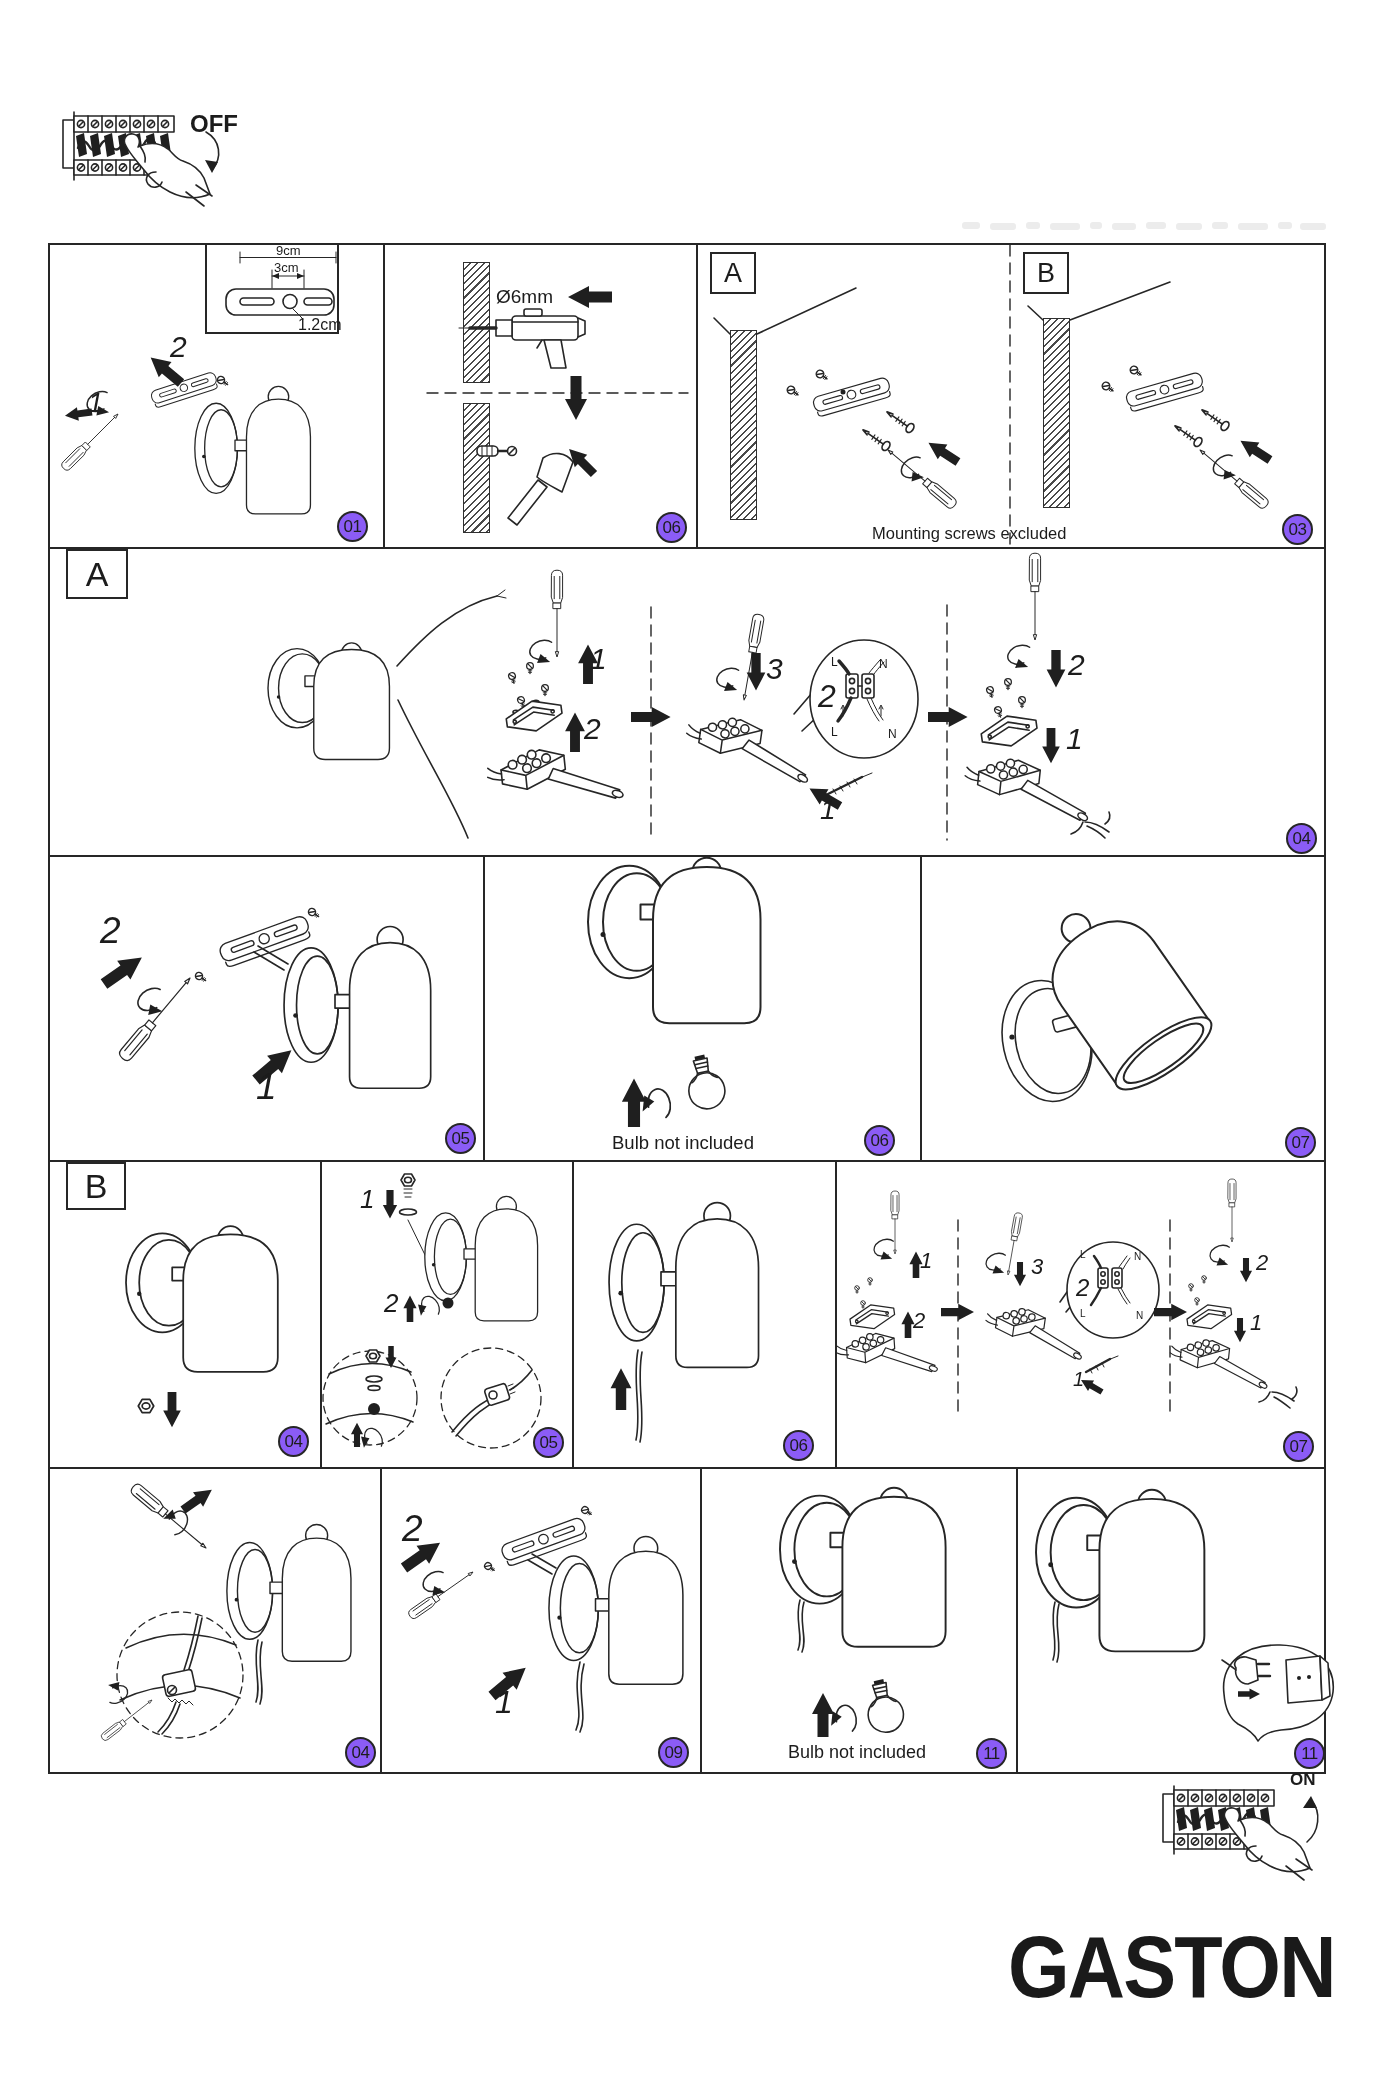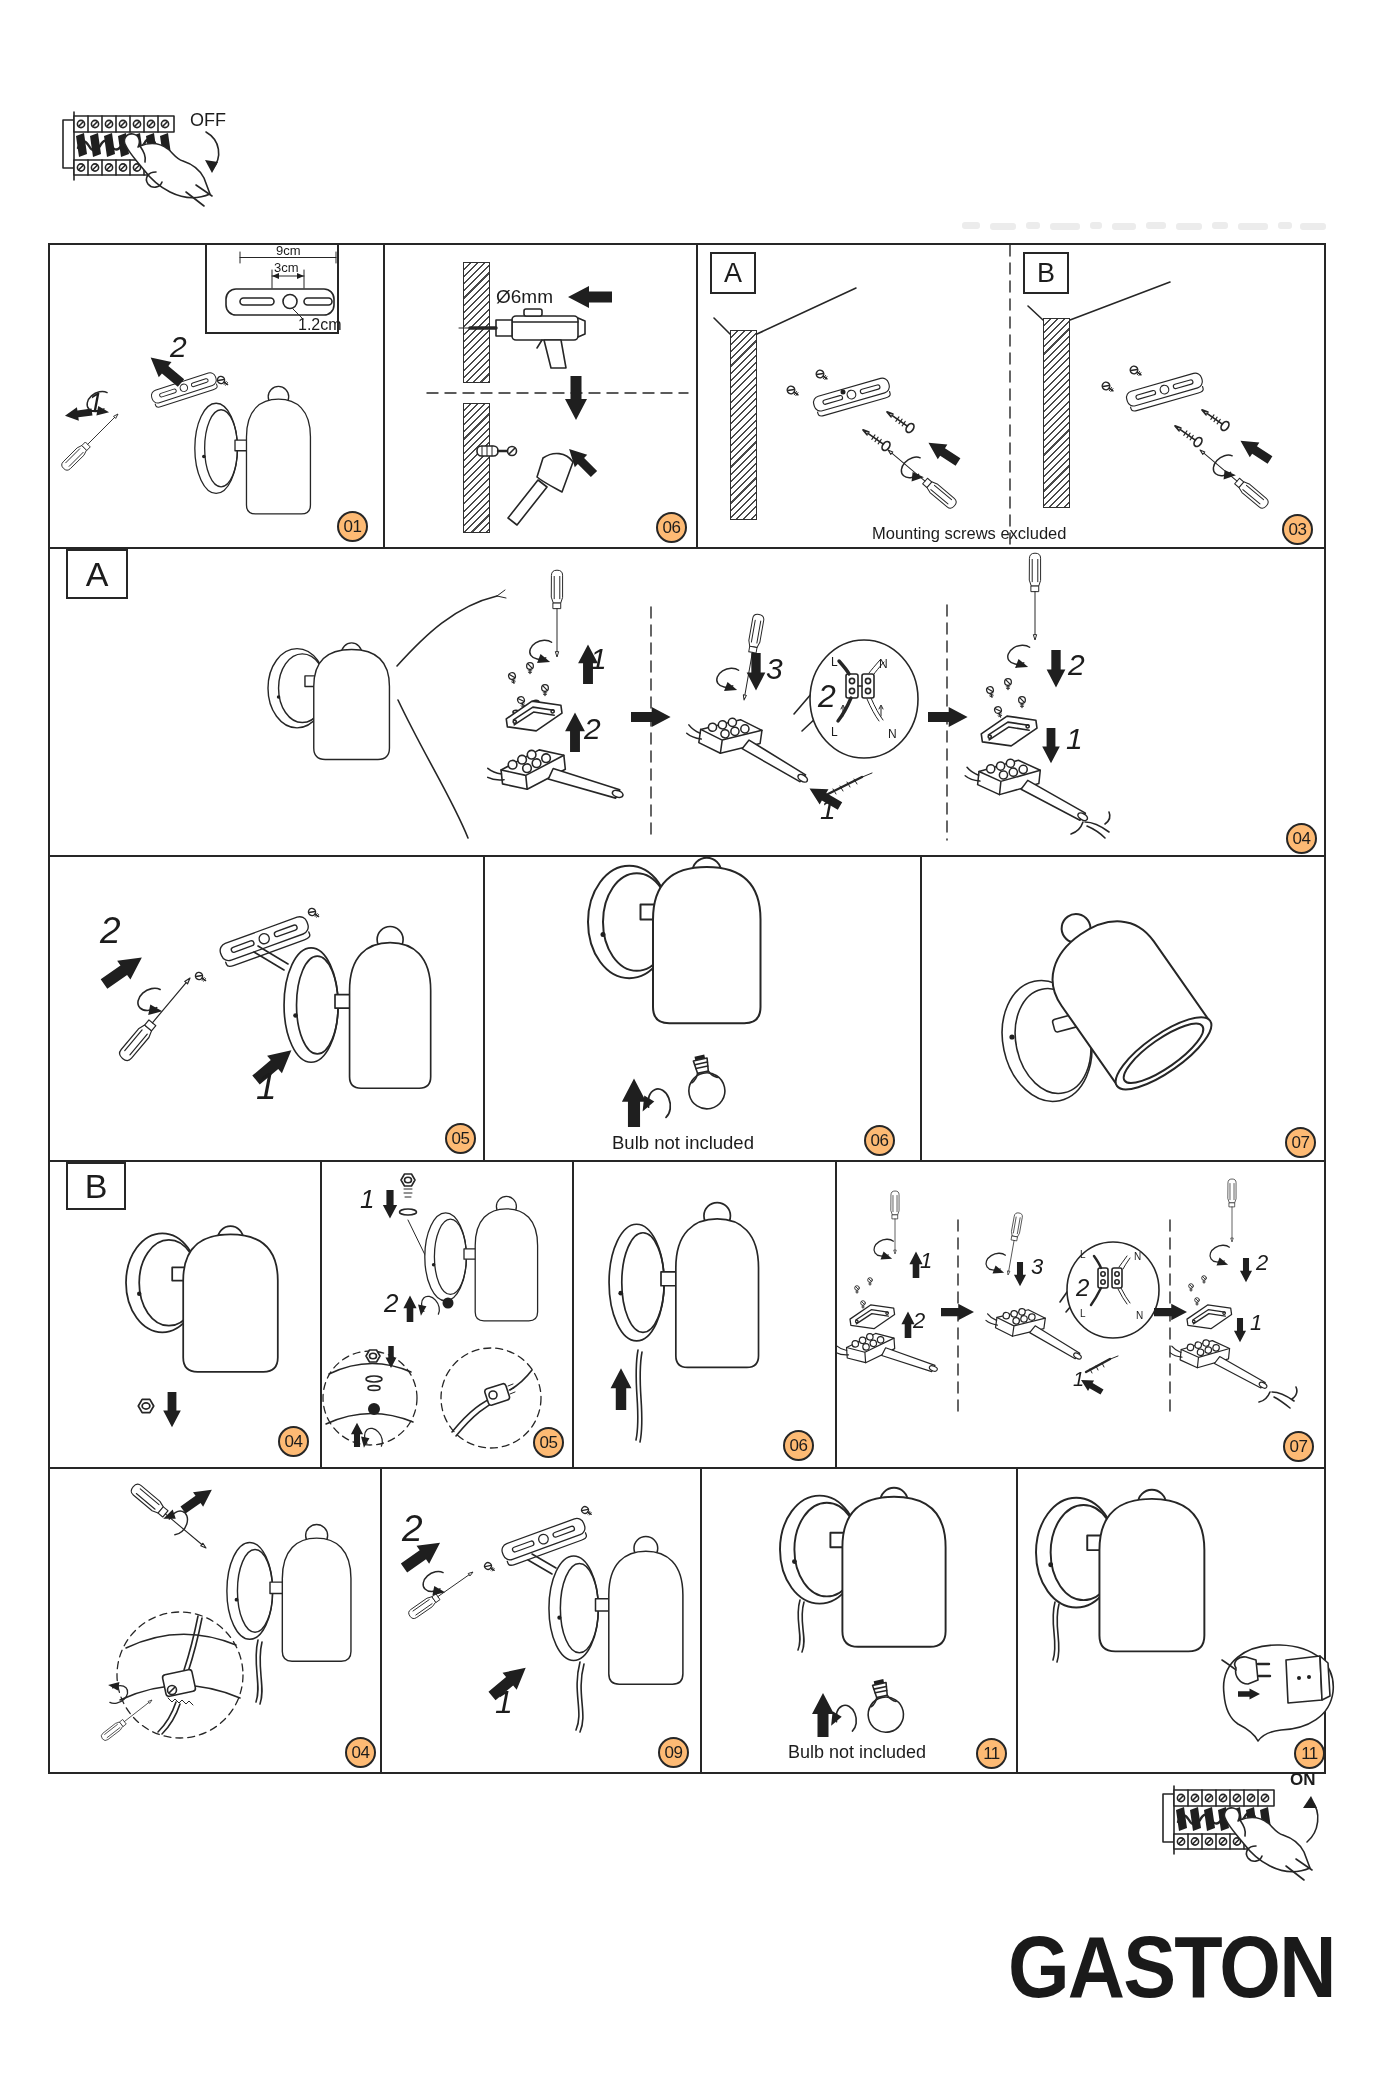--- a/index.html
+++ b/index.html
@@ -3,21 +3,21 @@
 <meta charset="utf-8">
 <style>
   html,body{margin:0;padding:0;background:#fff;}
   .page{position:relative;width:1400px;height:2100px;background:#ffffff;overflow:hidden;
         font-family:"Liberation Sans",sans-serif;color:#1c1c1c;}
   .panel{position:absolute;border:2px solid #262626;box-sizing:border-box;z-index:1;}
   .inset{position:absolute;border:2px solid #262626;box-sizing:border-box;background:#fff;z-index:1;}
   .secbox{position:absolute;border:2px solid #262626;box-sizing:border-box;background:#fff;z-index:3;
           display:flex;align-items:center;justify-content:center;}
   .badge{position:absolute;width:31px;height:31px;border:2px solid #262626;border-radius:50%;
-         box-sizing:border-box;background:#fdba74;display:flex;align-items:center;justify-content:center;
+         box-sizing:border-box;background:#8b5cf6;display:flex;align-items:center;justify-content:center;
          font-size:17px;z-index:4;letter-spacing:-.5px;}
   .lbl{position:absolute;white-space:nowrap;z-index:4;color:#1c1c1c;}
   .it{font-style:italic;}
   .hatch{position:absolute;box-sizing:border-box;z-index:1;border:1.4px solid #303030;
          background:repeating-linear-gradient(135deg,#ffffff 0 3.6px,#4a4a4a 3.6px 5.1px);}
   svg.art{position:absolute;left:0;top:0;z-index:2;pointer-events:none;}
   .art *{stroke:#262626;stroke-width:1.6;fill:none;stroke-linecap:round;stroke-linejoin:round;}
   .art .f{fill:#ffffff;}
   .art .k{fill:#1f1f1f;stroke:none;}
   .art .g{fill:#ececec;stroke:none;}
@@ -507,21 +507,21 @@
     </g>
 
     <g>
       <use href="#board" transform="translate(1158,1784)"></use>
       <use href="#hand" transform="translate(1226,1820)"></use>
       <path d="M1307,1842 C1319,1832 1322,1812 1311,1800"></path>
       <polygon class="k" points="1311,1796 1303,1808 1317,1808"></polygon>
     </g>
   </svg>
 
-  <span class="lbl" style="left:190px;top:110px;font-size:18px;font-weight:400">OFF</span>
+  <span class="lbl" style="left:190px;top:110px;font-size:24px;font-weight:700">OFF</span>
 
   <span class="lbl" style="left:276px;top:243px;font-size:13px">9cm</span>
   <span class="lbl" style="left:274px;top:260px;font-size:13px">3cm</span>
   <span class="lbl" style="left:298px;top:316px;font-size:16px">1.2cm</span>
   <span class="lbl it" style="left:88px;top:388px;font-size:27px">1</span>
   <span class="lbl it" style="left:170px;top:330px;font-size:30px">2</span>
 
   <span class="lbl" style="left:496px;top:286px;font-size:19px">Ø6mm</span>
   <span class="lbl" style="left:872px;top:524px;font-size:16.5px">Mounting screws excluded</span>
 

